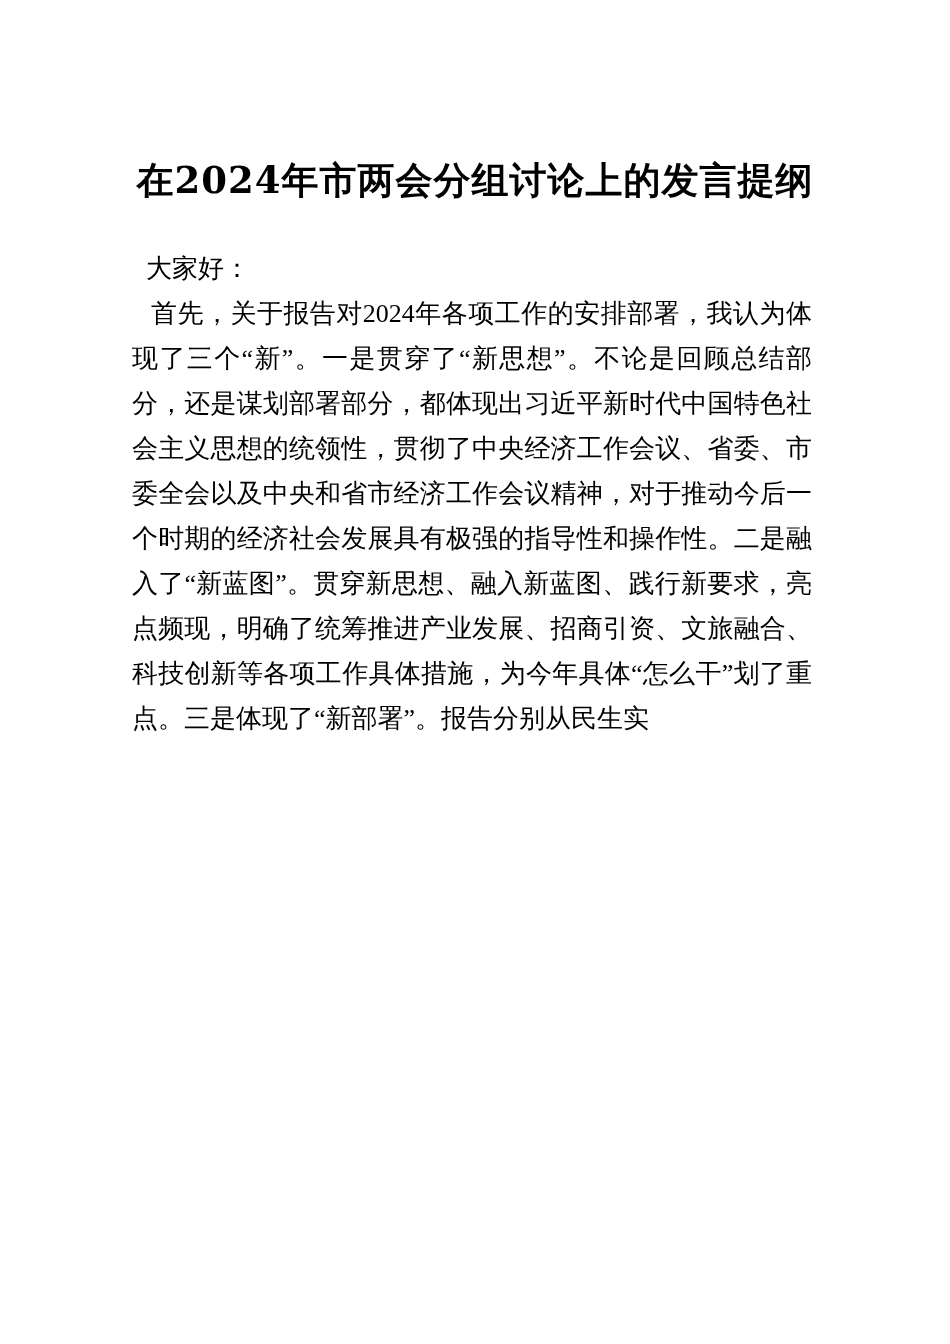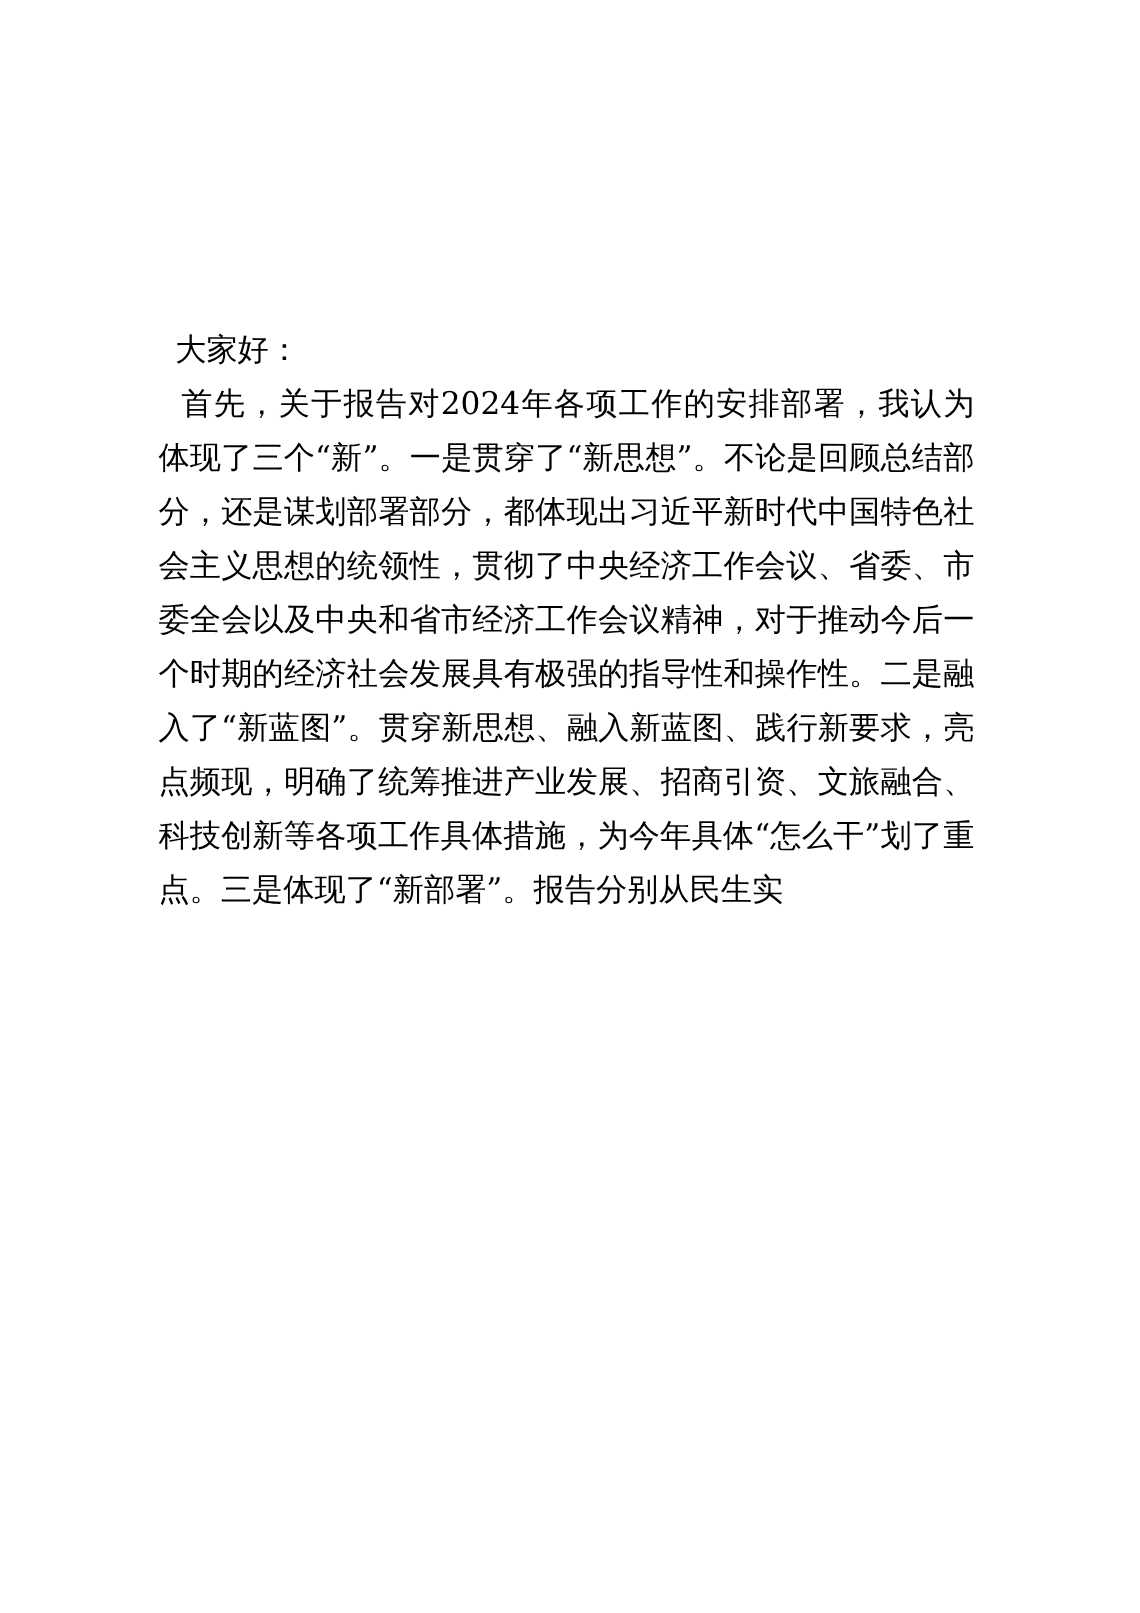--- a/index.html
+++ b/index.html
@@ -24,43 +24,45 @@
     margin: 0;
     text-align: center;
     font-size: 37px;
     line-height: 48px;
     font-weight: bold;
     color: #000000;
     letter-spacing: 1px;
   }
   #content {
     position: absolute;
-    top: 270px;
+    top: 246px;
     left: 132px;
     width: 680px;
     font-size: 26px;
     line-height: 45px;
     color: #000000;
     text-align: justify;
     text-justify: inter-ideograph;
+    font-family: Liberation Serif, serif;
   }
   #content p {
     margin: 0;
     padding: 0;
   }
   p.greeting {
     text-indent: 14px;
     text-align: left;
   }
   p.body-para {
     text-indent: 19px;
   }
 </style>
 </head>
 <body>
 
 <div id="page">
+  <h1 id="doc-title">在2024年市两会分组讨论上的发言提纲</h1>
 
   <div id="content">
     <p class="greeting">大家好：</p>
     <p class="body-para">首先，关于报告对2024年各项工作的安排部署，我认为体现了三个“新”。一是贯穿了“新思想”。不论是回顾总结部分，还是谋划部署部分，都体现出习近平新时代中国特色社会主义思想的统领性，贯彻了中央经济工作会议、省委、市委全会以及中央和省市经济工作会议精神，对于推动今后一个时期的经济社会发展具有极强的指导性和操作性。二是融入了“新蓝图”。贯穿新思想、融入新蓝图、践行新要求，亮点频现，明确了统筹推进产业发展、招商引资、文旅融合、科技创新等各项工作具体措施，为今年具体“怎么干”划了重点。三是体现了“新部署”。报告分别从民生实</p>
   </div>
 </div>
 
 </body></html>

